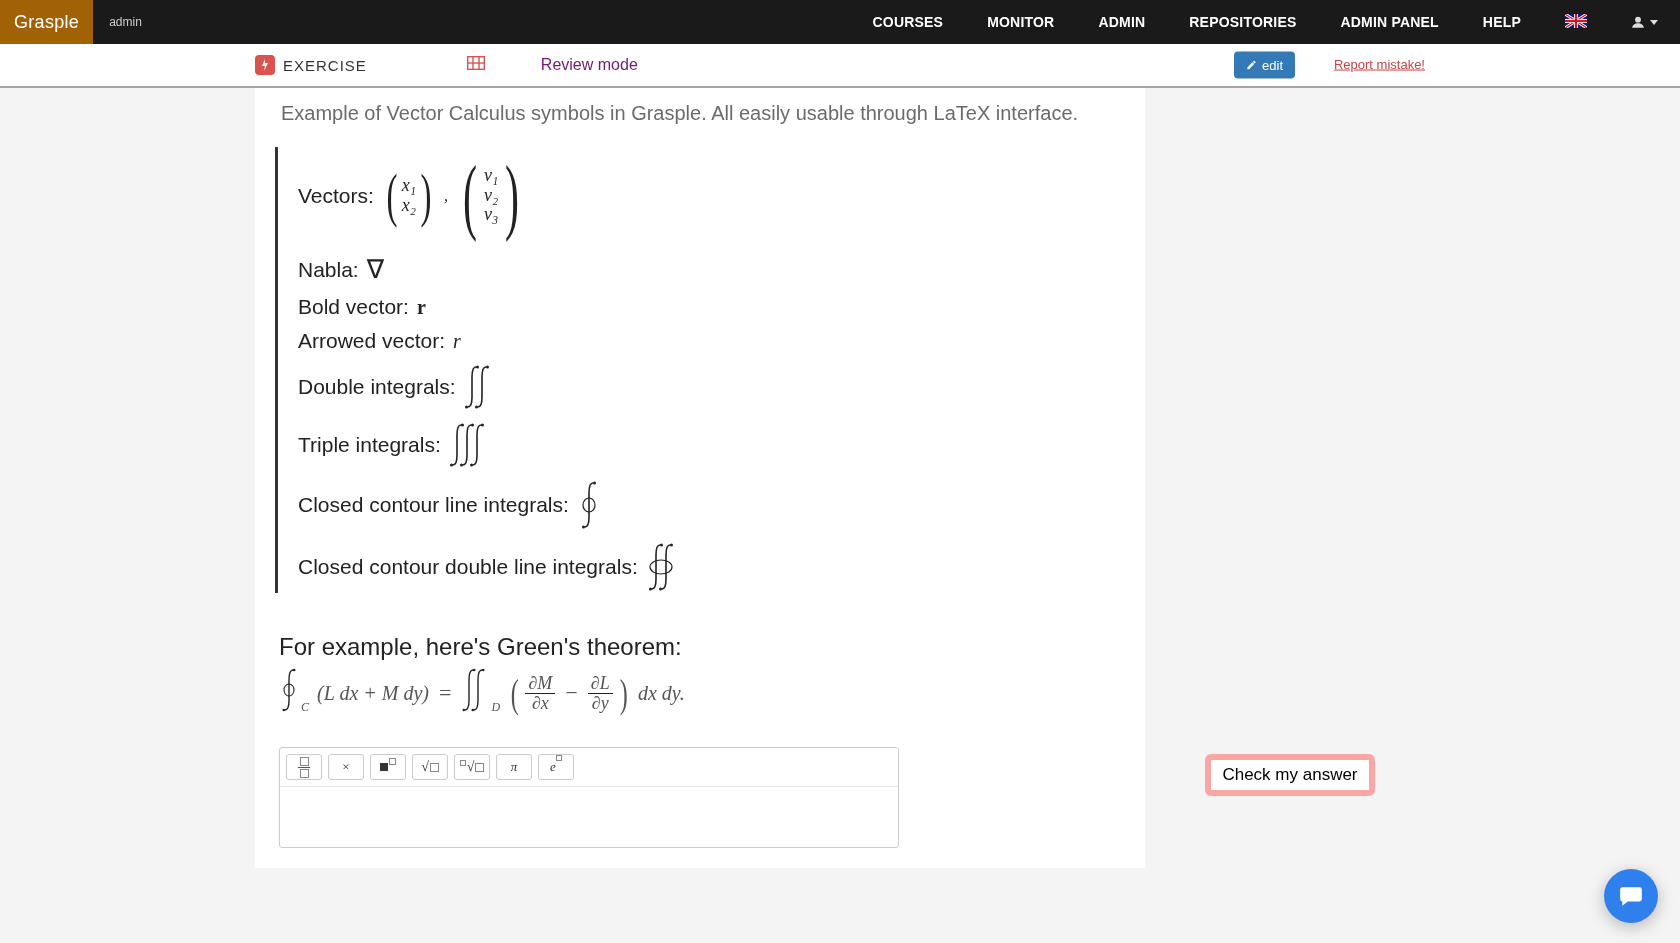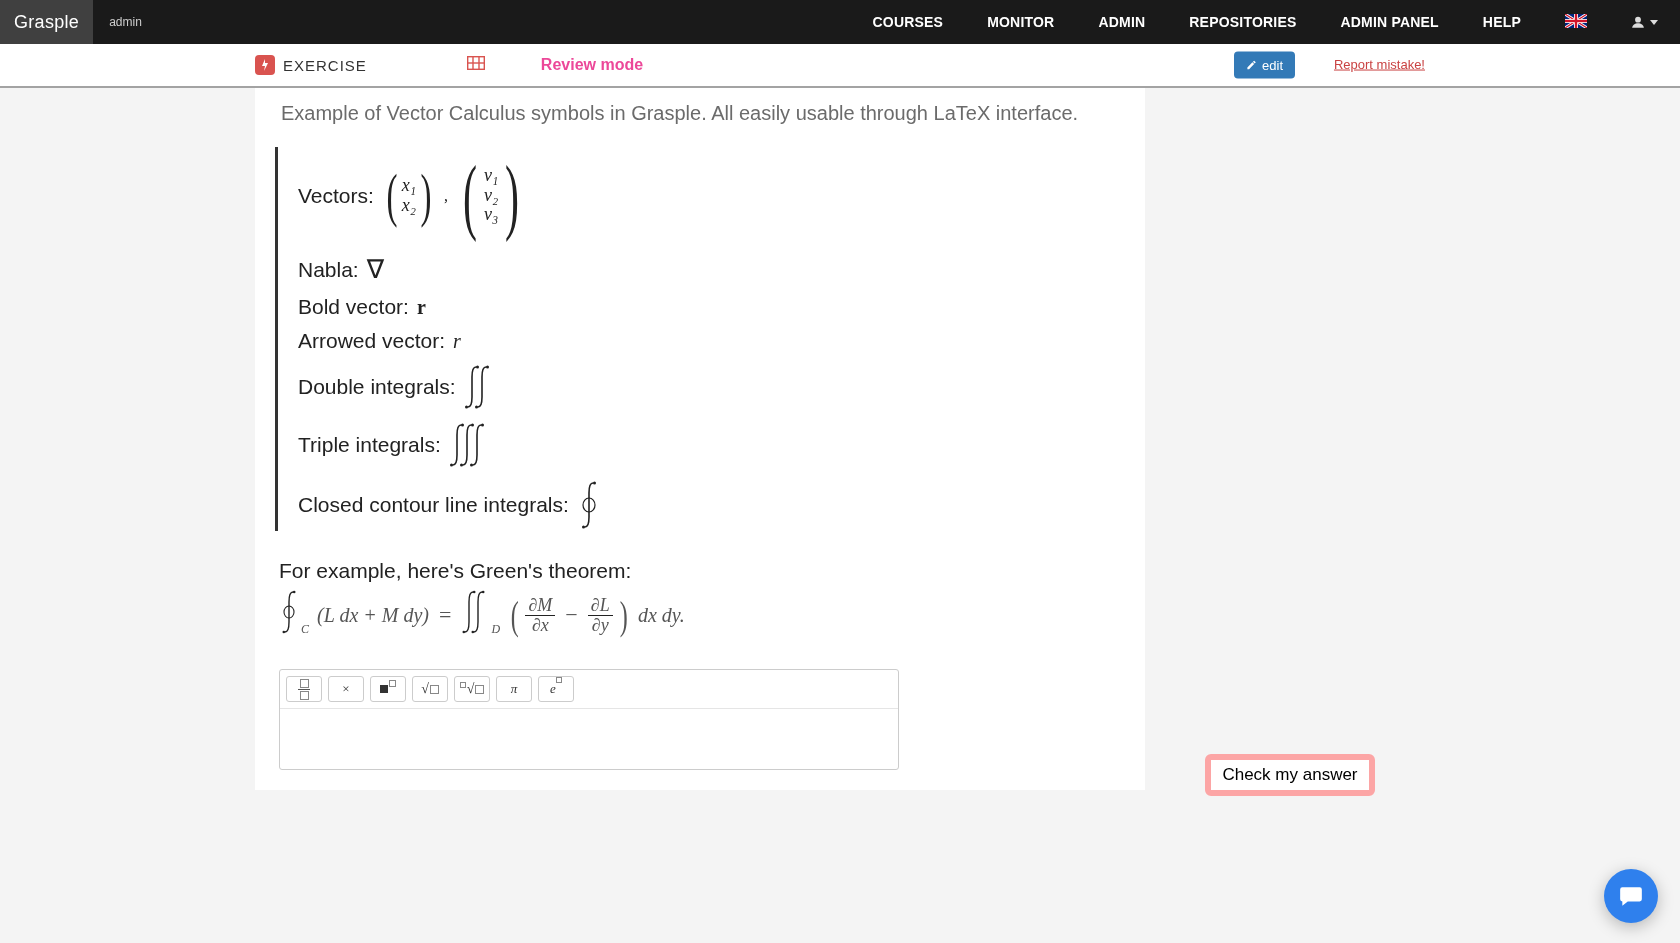--- a/index.html
+++ b/index.html
@@ -16,21 +16,21 @@
     background: #1a1a1a;
     height: 44px;
     display: flex;
     align-items: center;
     justify-content: space-between;
     color: #fff;
     font-size: 14px;
   }
   .navbar-left { display: flex; align-items: center; height: 100%; }
   .brand {
-    background: #404040;
+    background: #a16207;
     color: #fff;
     height: 100%;
     display: flex;
     align-items: center;
     padding: 0 14px;
     font-size: 18px;
     font-weight: 400;
     letter-spacing: 0.3px;
   }
   .admin-label {
@@ -90,23 +90,23 @@
     font-weight: 700;
   }
   .exercise-label { font-size: 15px; letter-spacing: 1px; color: #333; }
   .grid-icon {
     margin-left: 50px;
     color: #d9534f;
     width: 18px; height: 14px;
   }
   .review-mode {
     margin-left: 56px;
-    color: #ec4899;
+    color: #701a75;
     font-size: 16px;
-    font-weight: 700;
+    font-weight: 400;
   }
   .edit-btn {
     position: absolute;
     right: 130px;
     top: 50%;
     transform: translateY(-50%);
     background: #337ab7;
     color: #fff;
     border: none;
     border-radius: 4px;
@@ -174,22 +174,22 @@
     font-family: "Cambria Math", "STIXGeneral", "Times New Roman", serif;
   }
   .paren { font-size: 60px; font-weight: 100; color:#222; transform: scaleX(0.55); }
   .paren3 { font-size: 84px; font-weight: 100; color:#222; transform: scaleX(0.5); }
   .stackv { display:inline-flex; flex-direction:column; gap:-2px; align-items:center;text-align:right; }
   .stackv span { font-size: 18px; font-style: italic; line-height: 1.1; }
   .ital { font-style: italic; font-family: "Cambria Math","Times New Roman",serif; }
   .bold { font-weight: 700; font-family: "Cambria Math","Times New Roman",serif; font-size: 20px;}
   .oint svg, .oiint svg, .iint svg, .iiint svg { display:block; }
   .greens {
-    margin-top: 28px;
-    font-size: 21px;
+    margin-top: 40px;
+    font-size: 24px;
     color:#222;
     padding-left: 4px;
   }
   .greens-eq {
     font-family: "Cambria Math","STIXGeneral","Times New Roman",serif;
     font-size: 22px;
     display:flex;
     align-items:center;
     gap:4px;
     margin-top: 6px;
@@ -418,20 +418,34 @@
         <span class="oint">
           <svg width="26" height="52" viewBox="0 0 26 52" fill="none" stroke="#222" stroke-width="1.6" stroke-linecap="round">
             <path d="M16 4 C13 4 12 8 12 14 L12 38 C12 44 11 48 8 48"></path>
             <circle cx="17.5" cy="4" r="1.5" fill="#222" stroke="none"></circle>
             <circle cx="6.5" cy="48" r="1.5" fill="#222" stroke="none"></circle>
             <ellipse cx="12" cy="26" rx="6" ry="7" stroke-width="1.2"></ellipse>
           </svg>
         </span>
       </div>
 
+      <div class="line">
+        <span class="lbl">Closed contour double line integrals:</span>
+        <span class="oiint">
+          <svg width="38" height="52" viewBox="0 0 38 52" fill="none" stroke="#222" stroke-width="1.6" stroke-linecap="round">
+            <path d="M14 4 C11 4 10 8 10 14 L10 38 C10 44 9 48 6 48"></path>
+            <path d="M24 4 C21 4 20 8 20 14 L20 38 C20 44 19 48 16 48"></path>
+            <circle cx="15.5" cy="4" r="1.5" fill="#222" stroke="none"></circle>
+            <circle cx="25.5" cy="4" r="1.5" fill="#222" stroke="none"></circle>
+            <circle cx="4.5" cy="48" r="1.5" fill="#222" stroke="none"></circle>
+            <circle cx="14.5" cy="48" r="1.5" fill="#222" stroke="none"></circle>
+            <ellipse cx="15" cy="26" rx="11" ry="7" stroke-width="1.2"></ellipse>
+          </svg>
+        </span>
+      </div>
 
     </div>
 
     <div class="greens">For example, here's Green's theorem:</div>
 
     <div class="greens-eq">
       <span>
         <svg width="22" height="46" viewBox="0 0 22 46" fill="none" stroke="#222" stroke-width="1.4" stroke-linecap="round">
           <path d="M14 3 C11 3 10 7 10 13 L10 33 C10 39 9 43 6 43"></path>
           <circle cx="15.2" cy="3" r="1.3" fill="#222" stroke="none"></circle>

